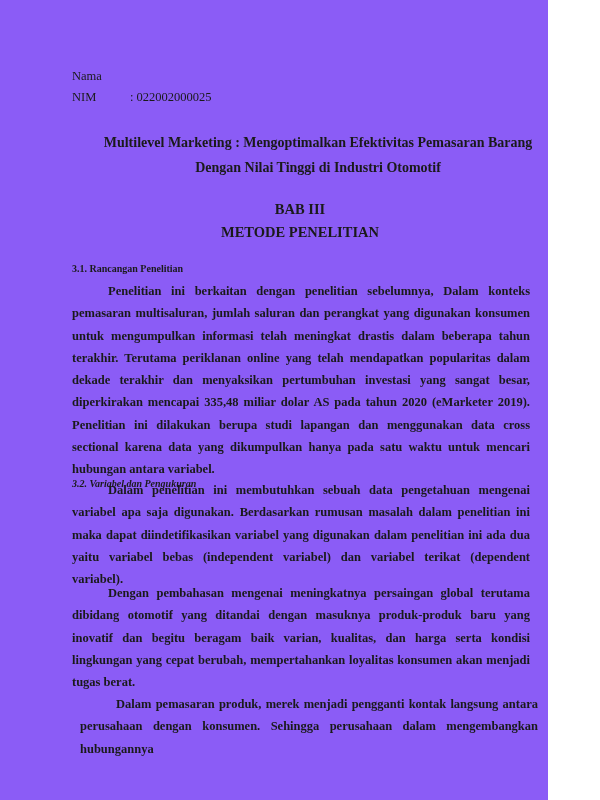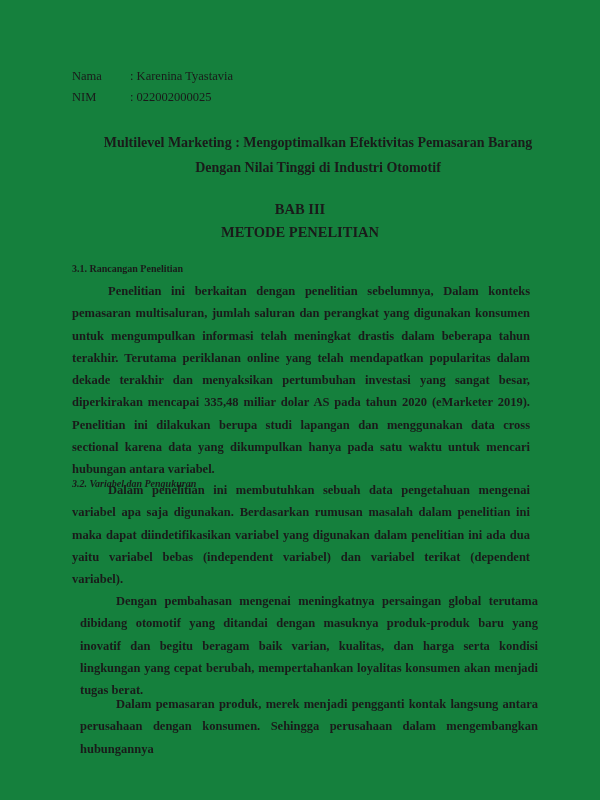--- a/index.html
+++ b/index.html
@@ -11,22 +11,22 @@
       width: 600px;
       height: 800px;
       overflow: hidden;
       position: relative;
       font-family: "Liberation Serif", "DejaVu Serif", serif;
       color: #1a1a1a;
     }
     .page {
       position: absolute;
       left: 0; top: 0;
-      width: 600px; height: 800px;
-      background: #15803d;
+      width: 548px; height: 800px;
+      background: #8b5cf6;
     }
     .meta {
       position: absolute;
       left: 72px;
       top: 66px;
       font-size: 12.5px;
       line-height: 21px;
     }
     .meta-row { display: flex; }
     .meta-label { width: 58px; }
@@ -74,21 +74,20 @@
     #sec2-p3 { top: 685px; }
   </style>
 </head>
 <body>
 
 <div class="page">
 
   <div class="meta">
     <div class="meta-row">
       <span class="meta-label">Nama</span>
-      <span>: Karenina Tyastavia</span>
     </div>
     <div class="meta-row">
       <span class="meta-label">NIM</span>
       <span>: 022002000025</span>
     </div>
   </div>
 
   <div class="title">
     <div>Multilevel Marketing : Mengoptimalkan Efektivitas Pemasaran Barang</div>
     <div>Dengan Nilai Tinggi di Industri Otomotif</div>
@@ -97,16 +96,16 @@
   <div class="chapter">
     <div>BAB III</div>
     <div>METODE PENELITIAN</div>
   </div>
 
   <div class="section-heading" id="sec1-heading">3.1. Rancangan Penelitian</div>
   <p class="para" id="sec1-p1" style="margin:0">Penelitian ini berkaitan dengan penelitian sebelumnya, Dalam konteks pemasaran multisaluran, jumlah saluran dan perangkat yang digunakan konsumen untuk mengumpulkan informasi telah meningkat drastis dalam beberapa tahun terakhir. Terutama periklanan online yang telah mendapatkan popularitas dalam dekade terakhir dan menyaksikan pertumbuhan investasi yang sangat besar, diperkirakan mencapai 335,48 miliar dolar AS pada tahun 2020 (eMarketer 2019). Penelitian ini dilakukan berupa studi lapangan dan menggunakan data cross sectional karena data yang dikumpulkan hanya pada satu waktu untuk mencari hubungan antara variabel.</p>
 
   <div class="section-heading" id="sec2-heading">3.2. Variabel dan Pengukuran</div>
   <p class="para" id="sec2-p1" style="margin:0">Dalam penelitian ini membutuhkan sebuah data pengetahuan mengenai variabel apa saja digunakan. Berdasarkan rumusan masalah dalam penelitian ini maka dapat diindetifikasikan variabel yang digunakan dalam penelitian ini ada dua yaitu variabel bebas (independent variabel) dan variabel terikat (dependent variabel).</p>
-  <p class="para" id="sec2-p2" style="margin:8px">Dengan pembahasan mengenai meningkatnya persaingan global terutama dibidang otomotif yang ditandai dengan masuknya produk-produk baru yang inovatif dan begitu beragam baik varian, kualitas, dan harga serta kondisi lingkungan yang cepat berubah, mempertahankan loyalitas konsumen akan menjadi tugas berat.</p>
+  <p class="para" id="sec2-p2" style="margin:0">Dengan pembahasan mengenai meningkatnya persaingan global terutama dibidang otomotif yang ditandai dengan masuknya produk-produk baru yang inovatif dan begitu beragam baik varian, kualitas, dan harga serta kondisi lingkungan yang cepat berubah, mempertahankan loyalitas konsumen akan menjadi tugas berat.</p>
   <p class="para" id="sec2-p3" style="margin:8px">Dalam pemasaran produk, merek menjadi pengganti kontak langsung antara perusahaan dengan konsumen. Sehingga perusahaan dalam mengembangkan hubungannya</p>
 
 </div>
 
 </body></html>

